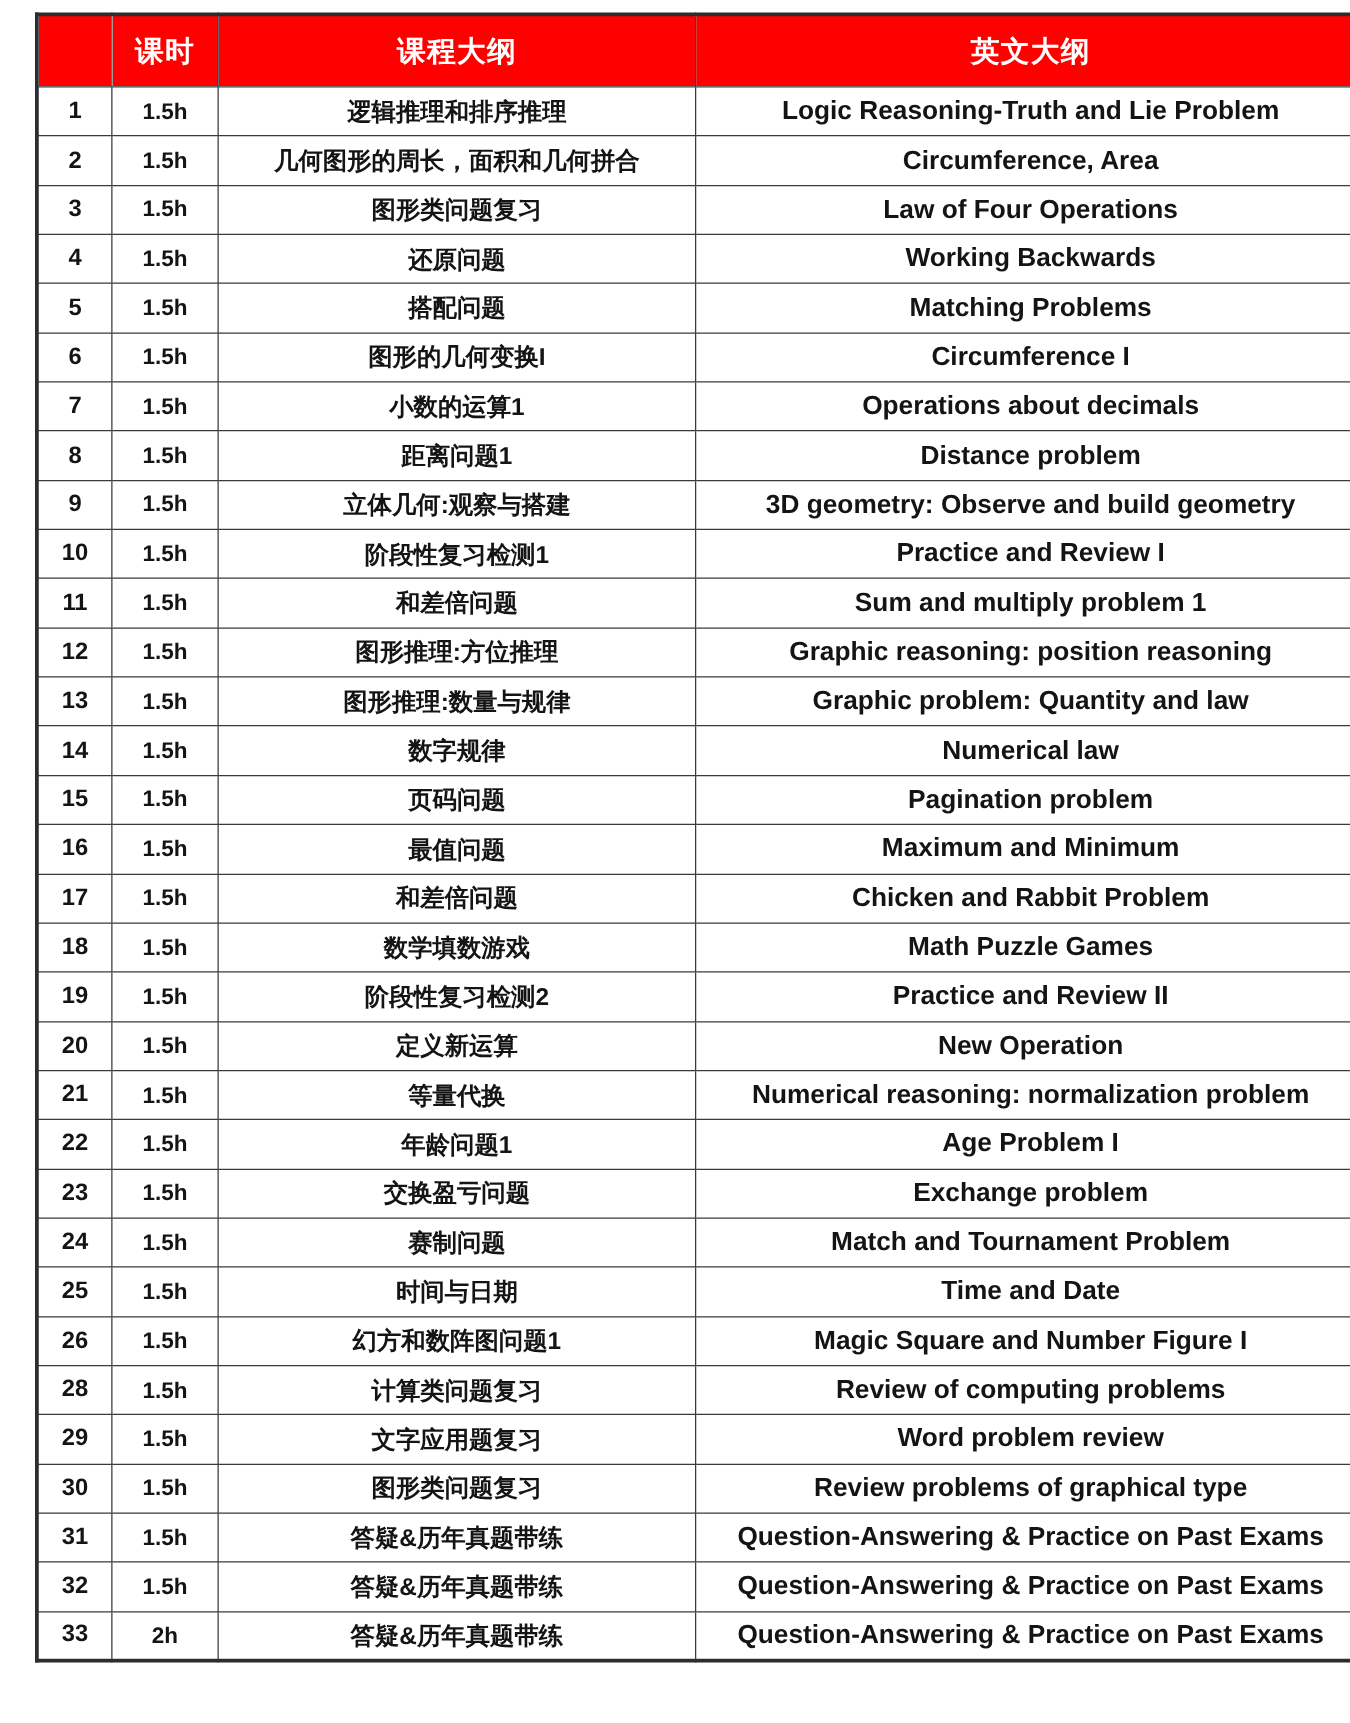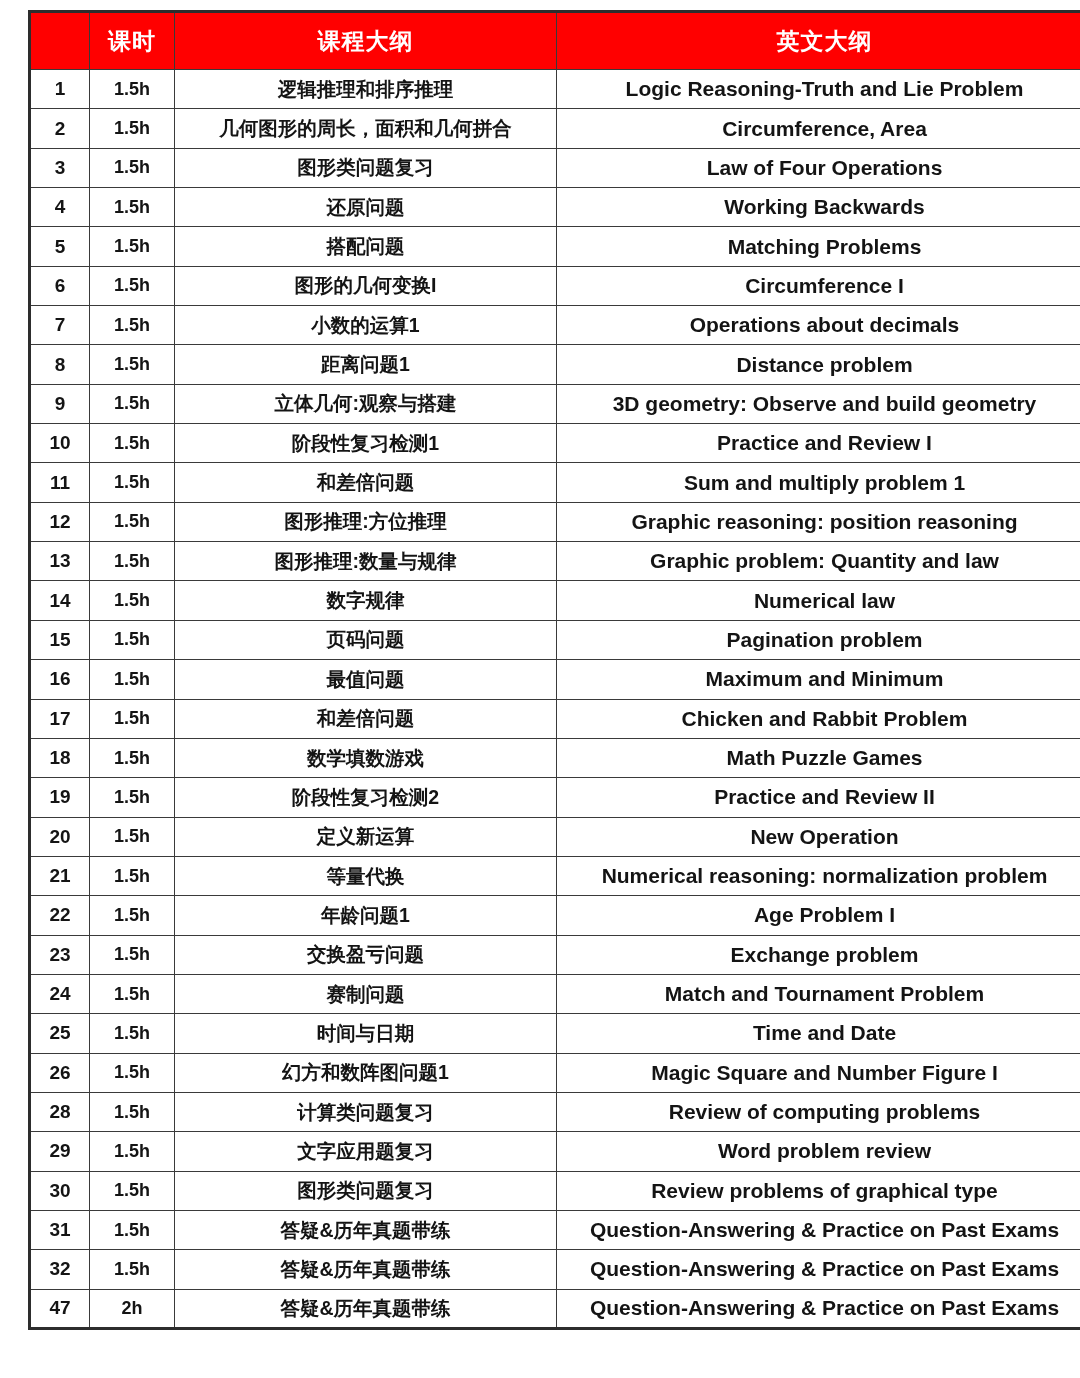--- a/index.html
+++ b/index.html
@@ -252,20 +252,20 @@
           <td class="col-cn">答疑&amp;历年真题带练</td>
           <td class="col-en">Question-Answering &amp; Practice on Past Exams</td>
         </tr>
         <tr>
           <td class="col-index">32</td>
           <td class="col-hours">1.5h</td>
           <td class="col-cn">答疑&amp;历年真题带练</td>
           <td class="col-en">Question-Answering &amp; Practice on Past Exams</td>
         </tr>
         <tr>
-          <td class="col-index">47</td>
+          <td class="col-index">33</td>
           <td class="col-hours">2h</td>
           <td class="col-cn">答疑&amp;历年真题带练</td>
           <td class="col-en">Question-Answering &amp; Practice on Past Exams</td>
         </tr>
       </tbody>
   </table>
 </div>
 
 </body></html>

